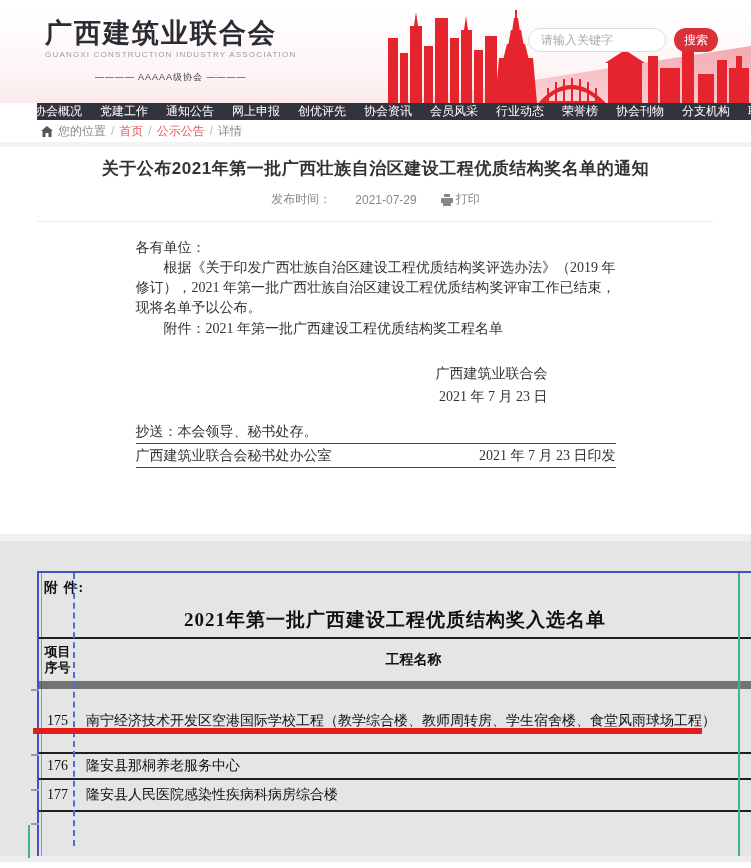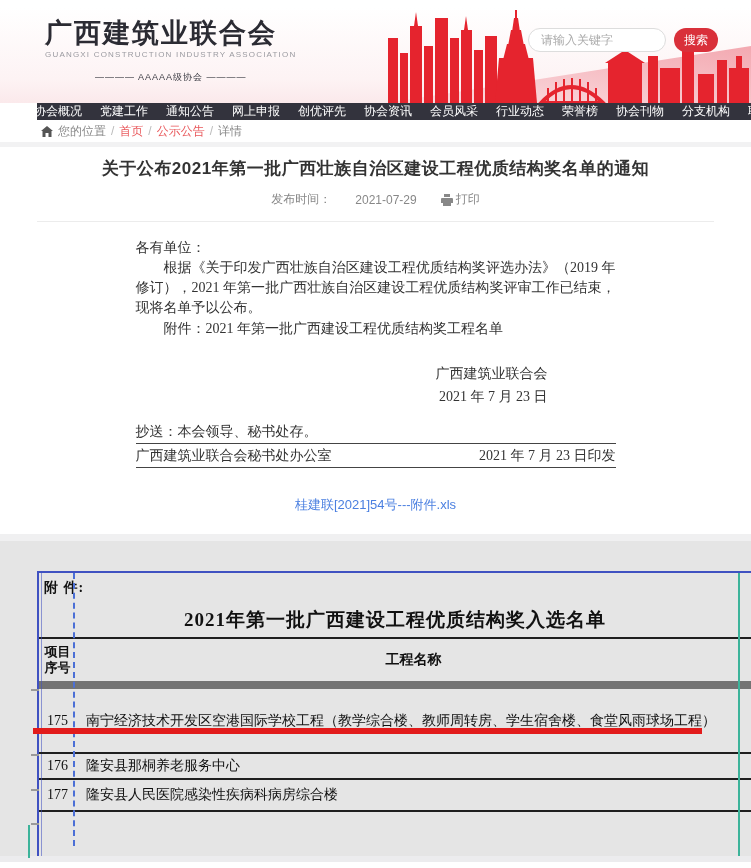--- a/index.html
+++ b/index.html
@@ -204,23 +204,20 @@
     </div>
     <div class="doc-cc">
       <div class="doc-cc-row1">抄送：本会领导、秘书处存。</div>
       <div class="doc-cc-row2">
         <span>广西建筑业联合会秘书处办公室</span>
         <span>2021 年 7 月 23 日印发</span>
       </div>
     </div>
   </div>
 
-  <div class="attach-link-row">
-    <a class="attach-link">桂建联[2021]54号---附件.xls</a>
-  </div>
 </div>
 
 <div class="band"></div>
 
 <div class="table-section">
   <div class="xls">
     <div class="xls-inner-leftline"></div>
     <div class="xls-dashline"></div>
     <div class="xls-tealline"></div>
     <div class="xls-teal-left"></div>

